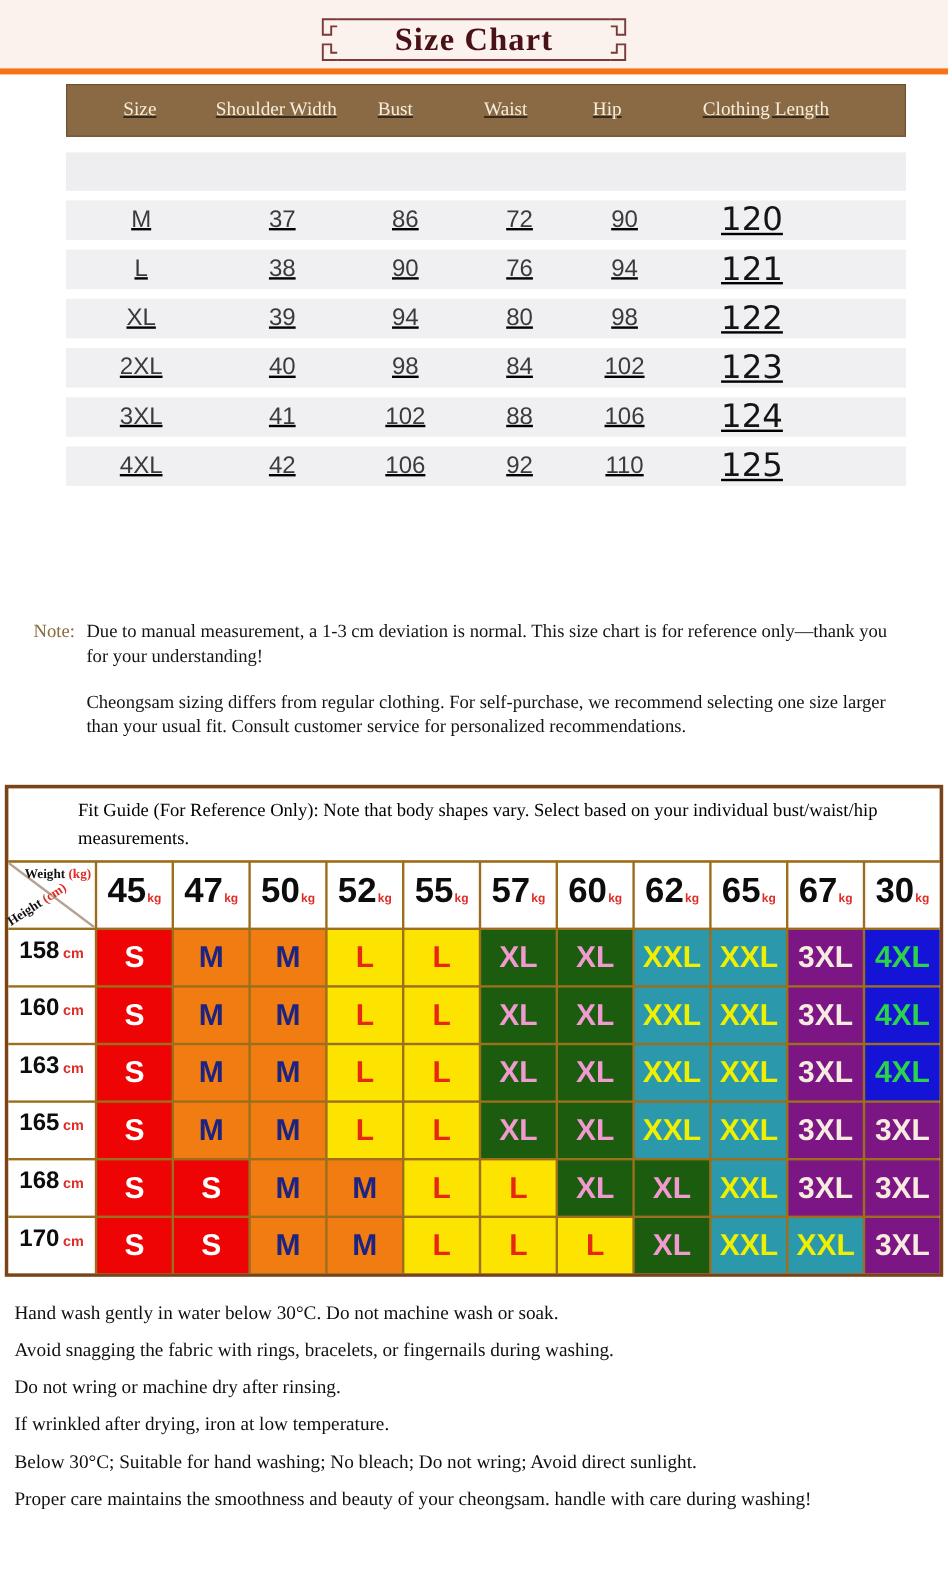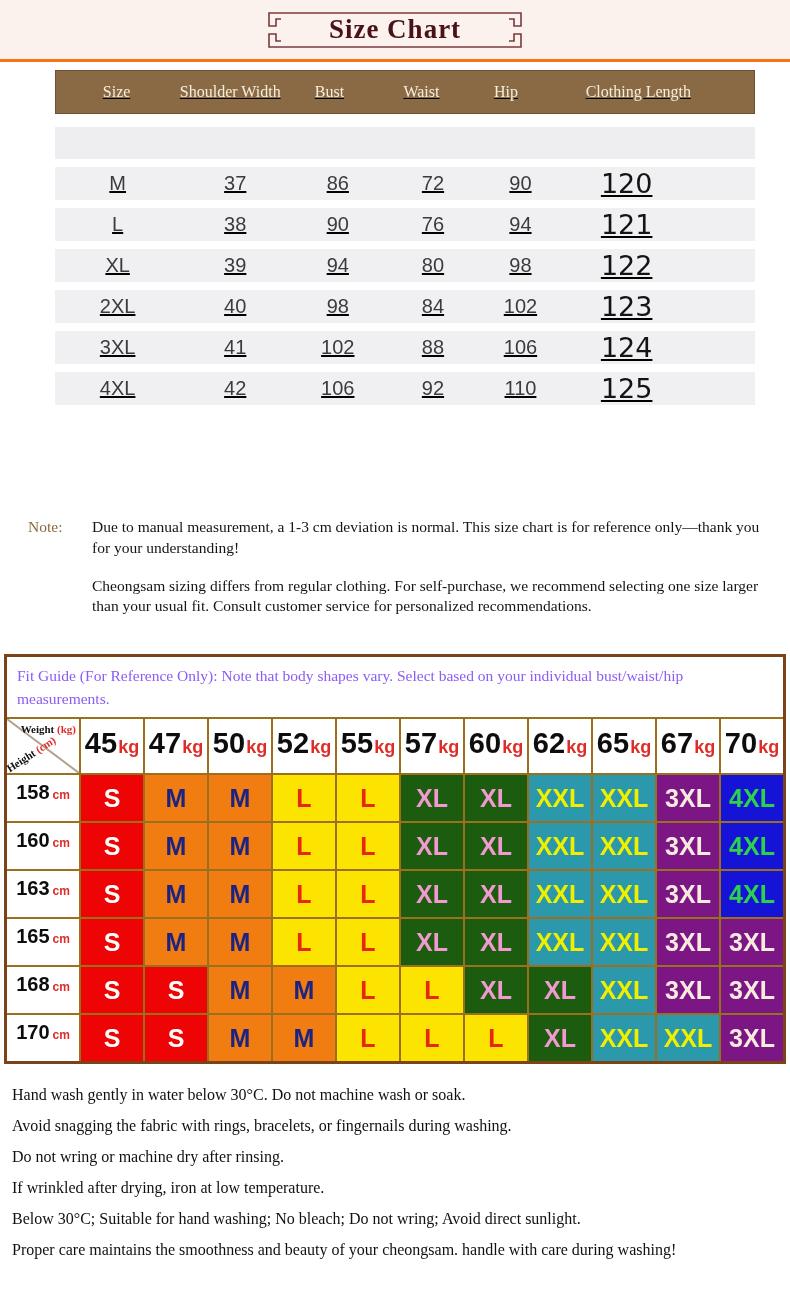--- a/index.html
+++ b/index.html
@@ -8,22 +8,22 @@
     width:790px; height:1313px;
     background:#ffffff;
     font-family:"Liberation Serif", serif;
     overflow:hidden;
     position:relative;
   }
 
   
   .banner {
     height:62px;
-    display:flex; align-items:center; justify-content:center;
-    border-bottom:3px solid #f97316;
+    display:flex; align-items:flex-end; justify-content:center;
+    border-bottom:5px solid #f97316;
   }
   .title-frame { position:relative; width:290px; height:48px; display:flex; align-items:center; justify-content:center; }
   .frame-svg { position:absolute; left:0; top:0; }
   .banner-title {
     position:relative;
     font-size:27px; font-weight:bold; letter-spacing:1px;
     font-family:"Liberation Serif", serif;
   }
 
   
@@ -46,21 +46,21 @@
   .st-cell { text-align:center; }
   .st-cell.len {
     font-size:27px; color:#141414;
     font-family:"DejaVu Sans", sans-serif;
     padding-right:62px;
   }
 
   
   .notes { display:flex; margin:112px 0 0 28px; width:740px; }
   .note-label { font-size:15.5px; flex:0 0 44px; padding-top:1px; }
-  .note-body { max-width:668px;margin-left:20px; }
+  .note-body { max-width:668px; }
   .note-body p { margin:0 0 17px 0; font-size:15.5px; line-height:1.34; color:#141414; }
 
   
   .fit-guide { margin:20px 4px 0 4px; border:3px solid #7a4418; background:#ffffff; }
   .fit-title { font-size:15.5px; line-height:1.45; padding:8px 10px 7px 10px; }
   .fit-grid {
     display:grid;
     grid-template-columns:72px repeat(11, 1fr);
     gap:2px;
     border-top:2px solid var(--grid-line, #9c6f1d);
@@ -69,21 +69,21 @@
   .fg-cell { display:flex; align-items:baseline; justify-content:center; }
   .fg-head { height:54px; background:#fff; padding-top:8px; }
   .fg-head .num {
     font-family:"Liberation Sans", sans-serif; font-weight:bold;
     font-size:29px; color:#0d0d0d;
   }
   .fg-head .unit, .fg-height .unit {
     color:var(--unit-red, #e02c26); font-weight:bold;
     font-family:"Liberation Sans", sans-serif;
   }
-  .fg-head .unit { font-size:18px; margin-left:1px; }
+  .fg-head .unit { font-size:10px; margin-left:1px; }
   .fg-corner { position:relative; background:#fff; height:54px; }
   .corner-line { position:absolute; left:0; top:0; width:100%; height:100%; }
   .corner-weight {
     position:absolute; top:4px; right:3px;
     font-size:11px; font-weight:bold; color:#111;
     font-family:"Liberation Serif", serif;
   }
   .corner-height {
     position:absolute; bottom:13px; left:-4px;
     transform:rotate(-33deg);
@@ -190,21 +190,21 @@
 
 <div class="notes">
   <div class="note-label" style="color: rgb(138, 106, 62);">Note:</div>
   <div class="note-body">
       <p>Due to manual measurement, a 1-3 cm deviation is normal. This size chart is for reference only—thank you for your understanding!</p>
       <p>Cheongsam sizing differs from regular clothing. For self-purchase, we recommend selecting one size larger than your usual fit. Consult customer service for personalized recommendations.</p>
     </div>
 </div>
 
 <div class="fit-guide" style="border-color: rgb(122, 68, 24);">
-  <div class="fit-title" style="color: #8b5cf6;">Fit Guide (For Reference Only): Note that body shapes vary. Select based on your individual bust/waist/hip measurements.</div>
+  <div class="fit-title" style="color: #000000; margin-left: 48px;">Fit Guide (For Reference Only): Note that body shapes vary. Select based on your individual bust/waist/hip measurements.</div>
   <div class="fit-grid">
       <div class="fg-cell fg-corner">
         <svg class="corner-line" width="72" height="54" viewBox="0 0 72 54" preserveAspectRatio="none">
           <line x1="0" y1="0" x2="72" y2="54" stroke="#b3a191" stroke-width="2"></line>
         </svg>
         <span class="corner-weight"><span>Weight </span><span class="unit">(kg)</span></span>
         <span class="corner-height"><span>Height </span><span class="unit">(cm)</span></span>
       </div>
       <div class="fg-cell fg-head">
         <span class="num">45</span>
@@ -240,21 +240,21 @@
       </div>
       <div class="fg-cell fg-head">
         <span class="num">65</span>
         <span class="unit">kg</span>
       </div>
       <div class="fg-cell fg-head">
         <span class="num">67</span>
         <span class="unit">kg</span>
       </div>
       <div class="fg-cell fg-head">
-        <span class="num">70</span>
+        <span class="num">30</span>
         <span class="unit">kg</span>
       </div>
       <div class="fg-cell fg-height">
         <span class="num">158</span>
         <span class="unit">cm</span>
       </div>
       <div class="fg-cell fg-size" style="background: rgb(238, 4, 4); color: rgb(255, 255, 255);">S</div>
       <div class="fg-cell fg-size" style="background: rgb(240, 124, 18); color: rgb(28, 35, 128);">M</div>
       <div class="fg-cell fg-size" style="background: rgb(240, 124, 18); color: rgb(28, 35, 128);">M</div>
       <div class="fg-cell fg-size" style="background: rgb(253, 228, 0); color: rgb(232, 39, 18);">L</div>

